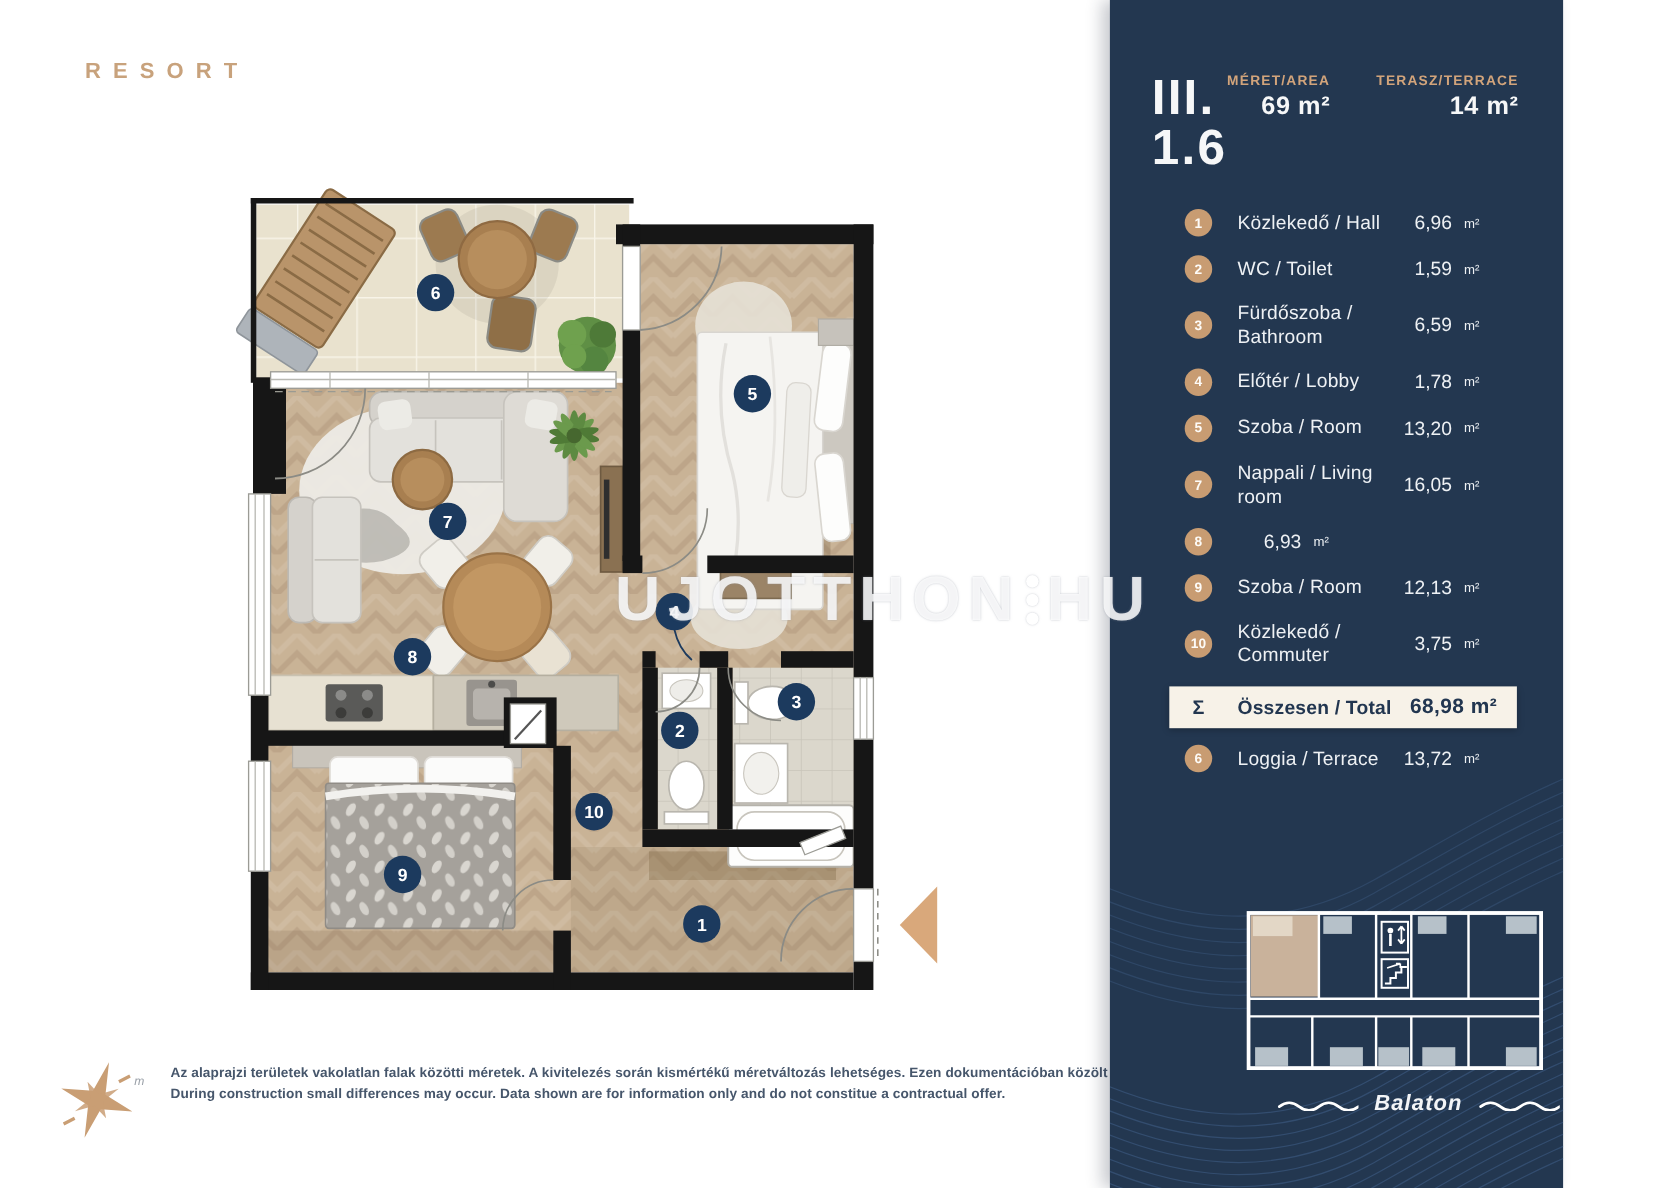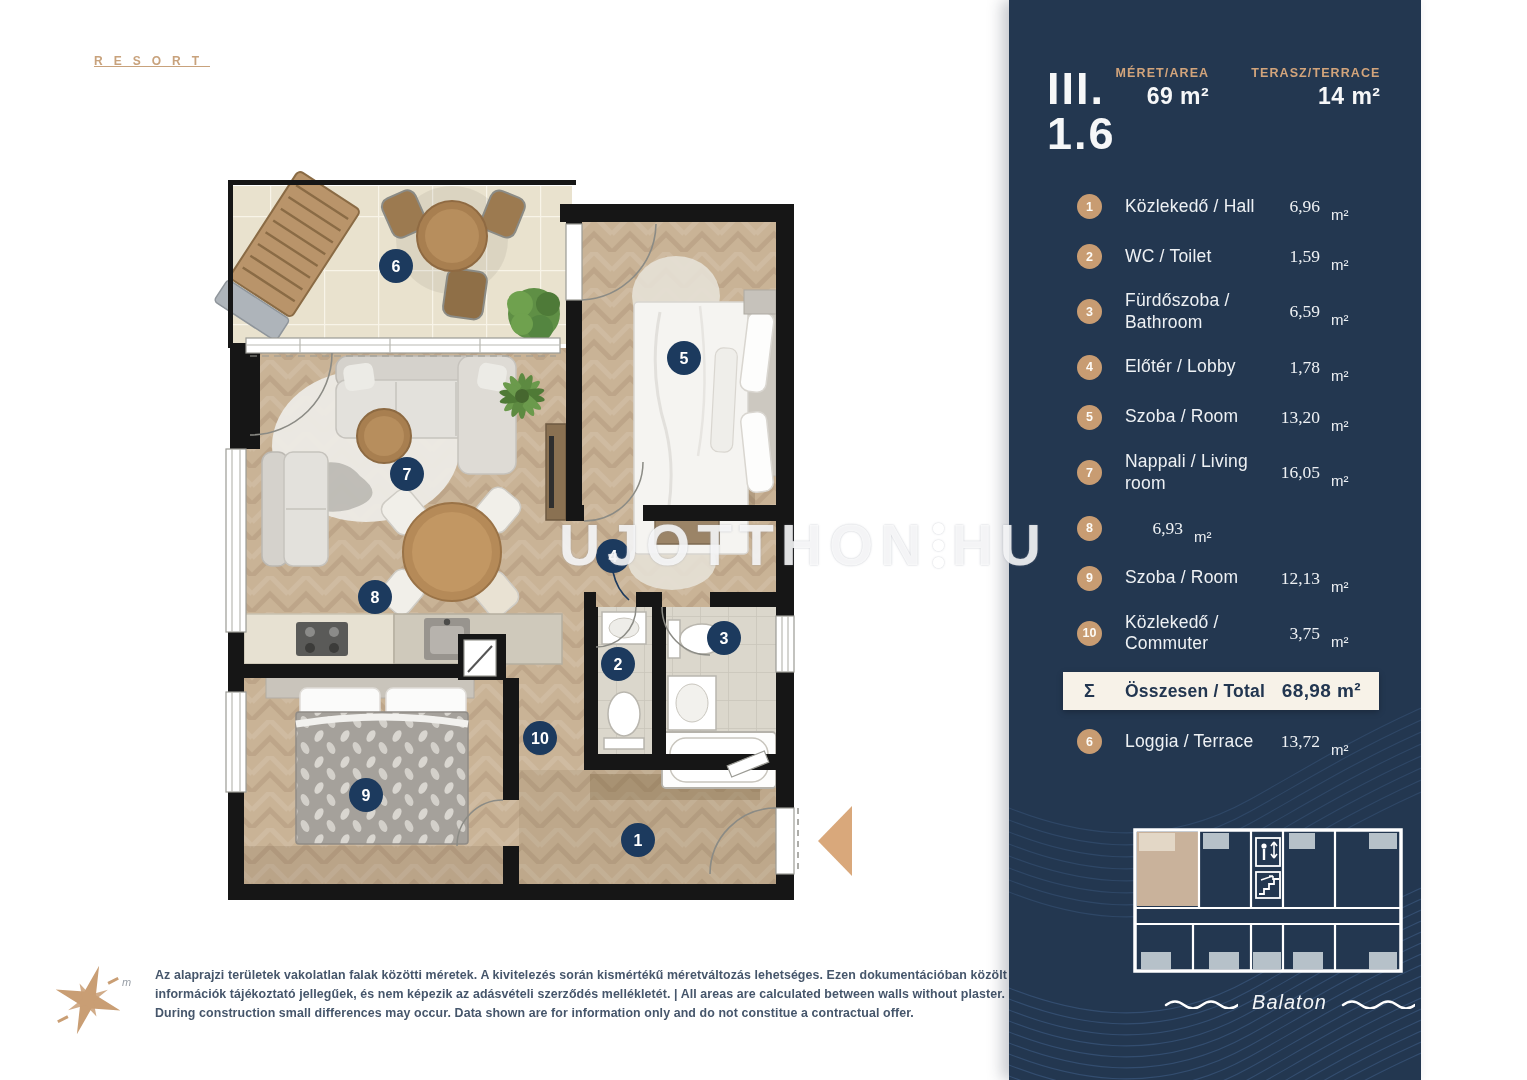--- a/index.html
+++ b/index.html
@@ -2,21 +2,21 @@
 <html><head>
 <meta charset="utf-8">
 <style>
   html,body{margin:0;padding:0;background:#ffffff;}
   #stage{position:relative;width:1527px;height:1080px;background:#ffffff;overflow:hidden;
          font-family:"Liberation Sans",sans-serif;}
   
   .logo{position:absolute;left:57px;top:52px;width:190px;text-align:center;}
   .logo-script{font-family:"DejaVu Serif",serif;font-style:italic;font-size:66px;line-height:1;
                color:#25374e;letter-spacing:2px;}
-  .logo-sub{margin-top:2px;font-size:12px;letter-spacing:11px;color:#c8a27c;font-weight:bold;text-decoration:underline;}
+  .logo-sub{margin-top:2px;font-size:20px;letter-spacing:11px;color:#c8a27c;font-weight:bold;}
   
   #plan-svg{position:absolute;left:0;top:0;}
   
   .watermark{position:absolute;left:559px;top:512px;display:flex;align-items:center;
              color:rgba(255,255,255,0.82);text-shadow:0 0 2px rgba(140,145,160,0.55);
              font-size:57px;font-weight:700;letter-spacing:7px;z-index:5;pointer-events:none;}
   .wm-dots{display:inline-flex;flex-direction:column;gap:6px;margin:0 8px 0 4px;}
   .wm-dots i{width:11px;height:11px;border-radius:50%;background:rgba(255,255,255,0.82);
              box-shadow:0 0 2px rgba(140,145,160,0.55);}
   
@@ -32,32 +32,32 @@
   .head-stats{margin-left:auto;display:flex;gap:42px;}
   .stat{text-align:right;}
   .stat-label{font-size:12.5px;font-weight:bold;letter-spacing:1.1px;color:#d2a47b;}
   .stat-value{margin-top:3px;font-size:23px;font-weight:bold;color:#f6f7f8;letter-spacing:0.5px;}
   .room-list{position:relative;margin:34px 60px 0 68px;}
   .room-row{display:flex;align-items:center;margin-bottom:17px;min-height:25px;color:#eef1f4;}
   .badge{flex:0 0 auto;width:25px;height:25px;border-radius:50%;background:#c89c72;
          color:#fdfbf7;font-size:12.5px;font-weight:bold;display:flex;align-items:center;
          justify-content:center;margin-right:23px;}
   .room-label{flex:1;font-size:17.5px;letter-spacing:0.2px;line-height:1.25;}
-  .room-num{width:58px;text-align:right;font-size:17.5px;font-family:Liberation Serif, serif;}
-  .room-unit{width:30px;margin-left:11px;font-size:15px;margin-top:16px;}
+  .room-num{width:58px;text-align:right;font-size:17.5px;}
+  .room-unit{width:30px;margin-left:11px;font-size:12px;}
   .total-row{display:flex;align-items:center;background:#f7f2e8;color:#223650;
              margin:2px -18px 15px -14px;padding:8px 18px 8px 14px;
              box-shadow:0 2px 6px rgba(0,0,0,0.25);}
   .sigma{width:25px;text-align:center;font-size:18px;font-weight:bold;margin-right:23px;}
   .total-label{flex:1;font-size:17.5px;font-weight:bold;letter-spacing:0.2px;}
   .total-value{font-size:19px;font-weight:bold;letter-spacing:0.4px;}
   .miniplan{position:absolute;left:0;top:828px;width:518px;text-align:center;color:#f3f5f7;}
   .mini-top{font-size:19px;font-style:italic;font-weight:bold;letter-spacing:1px;margin-bottom:12px;}
   .mini-bottom{margin-top:14px;display:flex;align-items:center;justify-content:center;gap:14px;
-               font-size:20px;font-style:italic;font-weight:normal;letter-spacing:1px;padding-left:43px;}
+               font-size:20px;font-style:italic;font-weight:bold;letter-spacing:1px;padding-left:43px;}
   .tilde{display:block;}
 </style>
 </head>
 <body>
 
 <div id="stage">
 
   <div class="logo">
     <div class="logo-sub">RESORT</div>
   </div>
@@ -347,21 +347,20 @@
     <span class="wm-dots">
         <i></i>
         <i></i>
         <i></i>
       </span>
     <span>HU</span>
   </div>
 
   <div class="footer-text">
     <div>Az alaprajzi területek vakolatlan falak közötti méretek. A kivitelezés során kismértékű méretváltozás lehetséges. Ezen dokumentációban közölt</div>
-    <div>információk tájékoztató jellegűek, és nem képezik az adásvételi szerződés mellékletét. | All areas are calculated between walls without plaster.</div>
     <div>During construction small differences may occur. Data shown are for information only and do not constitue a contractual offer.</div>
   </div>
 
   <div class="panel">
 
     <svg class="panel-waves" viewBox="0 0 518 440">
       <defs>
         <path id="wv" d="M-40 60 C 60 110, 150 120, 240 70 S 420 -40, 560 -70" fill="none"></path>
       </defs>
       <g stroke="#3d5b82" stroke-width="1.1" opacity="0.45">

